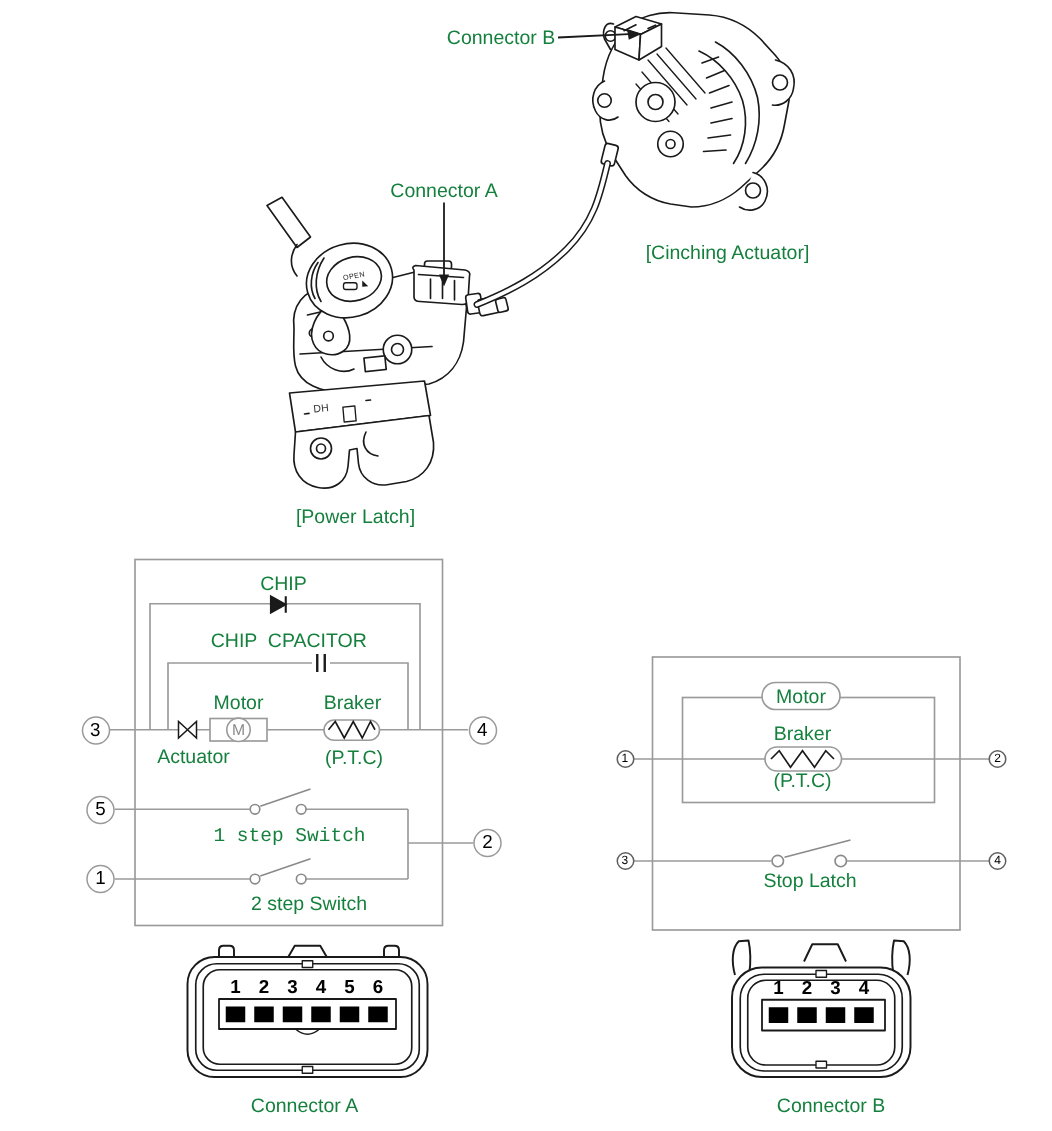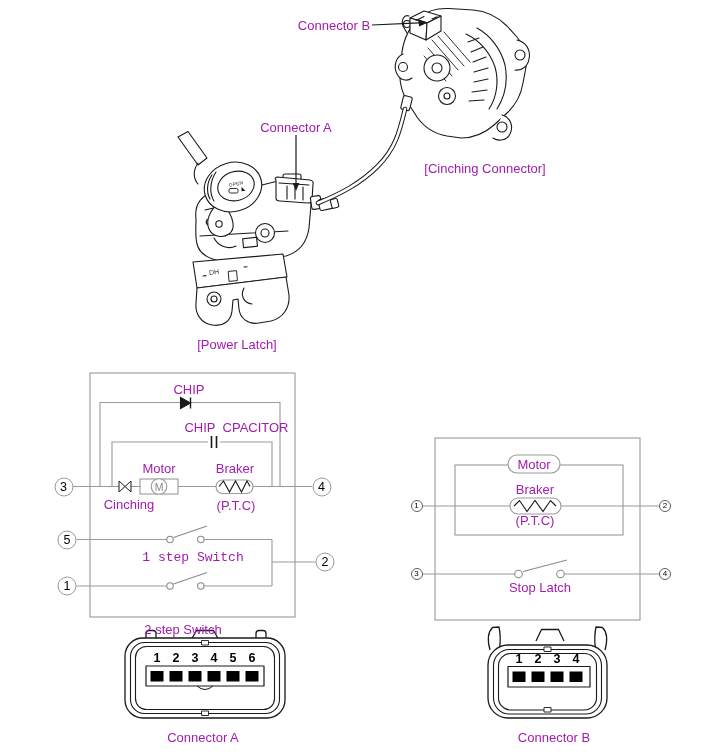--- a/index.html
+++ b/index.html
@@ -3,21 +3,21 @@
 <meta charset="utf-8">
 <style>
   html,body { margin:0; padding:0; background:#ffffff; }
   .stage {
     position:relative; width:701px; height:754px; background:#ffffff;
     font-family:"Liberation Sans", sans-serif; color:#000; overflow:hidden;
   }
   svg.lineart { position:absolute; left:0; top:0; }
   .lbl {
     position:absolute; transform:translate(-50%,-50%);
-    font-size:13px; line-height:1; white-space:pre; color:#a21caf;
+    font-size:13px; line-height:1; white-space:pre; color:#15803d;
   }
   .term {
     position:absolute; transform:translate(-50%,-50%);
     width:17px; height:17px; border:1.1px solid #9a9a9a; border-radius:50%;
     background:#fff; display:flex; align-items:center; justify-content:center;
     font-size:12.5px; line-height:1;
   }
   .term-sm {
     position:absolute; transform:translate(-50%,-50%);
     width:10px; height:10px; border:1px solid #5f5f5f; border-radius:50%;
@@ -243,31 +243,31 @@
         <rect x="512.5" y="671.5" width="13" height="10.5"></rect>
         <rect x="531.5" y="671.5" width="13" height="10.5"></rect>
         <rect x="550.5" y="671.5" width="13" height="10.5"></rect>
         <rect x="569.5" y="671.5" width="13" height="10.5"></rect>
       </g>
     </g>
   </svg>
 
   <div class="lbl" style="left:334px; top:25px;">Connector B</div>
   <div class="lbl" style="left:296px; top:127px;">Connector A</div>
-  <div class="lbl" style="left:485px; top:168px;">[Cinching Connector]</div>
+  <div class="lbl" style="left:485px; top:168px;">[Cinching Actuator]</div>
   <div class="lbl" style="left:237px; top:344px;">[Power Latch]</div>
 
   <div class="lbl" style="left:189px; top:388.5px;">CHIP</div>
-  <div class="lbl" style="left:192.5px; top:427px;margin-left:44px;">CHIP  CPACITOR</div>
+  <div class="lbl" style="left:192.5px; top:427px;">CHIP  CPACITOR</div>
   <div class="lbl" style="left:159px; top:468px;">Motor</div>
   <div class="lbl" style="left:235px; top:468px;">Braker</div>
-  <div class="lbl" style="left:129px; top:504px;">Cinching</div>
+  <div class="lbl" style="left:129px; top:504px;">Actuator</div>
   <div class="lbl" style="left:236px; top:505px;">(P.T.C)</div>
   <div class="lbl" style="left:193px; top:556.5px;font-family:Liberation Mono, monospace;">1 step Switch</div>
-  <div class="lbl" style="left:183px; top:601.5px;margin-top:27px;">2 step Switch</div>
+  <div class="lbl" style="left:206px; top:601.5px;">2 step Switch</div>
   <div class="m-letter" style="left:159px; top:487px;">M</div>
 
   <div class="term" style="left:63.5px; top:486.5px;">3</div>
   <div class="term" style="left:321.5px; top:486.5px;">4</div>
   <div class="term" style="left:67px; top:540px;">5</div>
   <div class="term" style="left:67px; top:586px;">1</div>
   <div class="term" style="left:325px; top:562px;">2</div>
 
   <div class="lbl" style="left:534px; top:464px;">Motor</div>
   <div class="lbl" style="left:535px; top:489px;">Braker</div>

